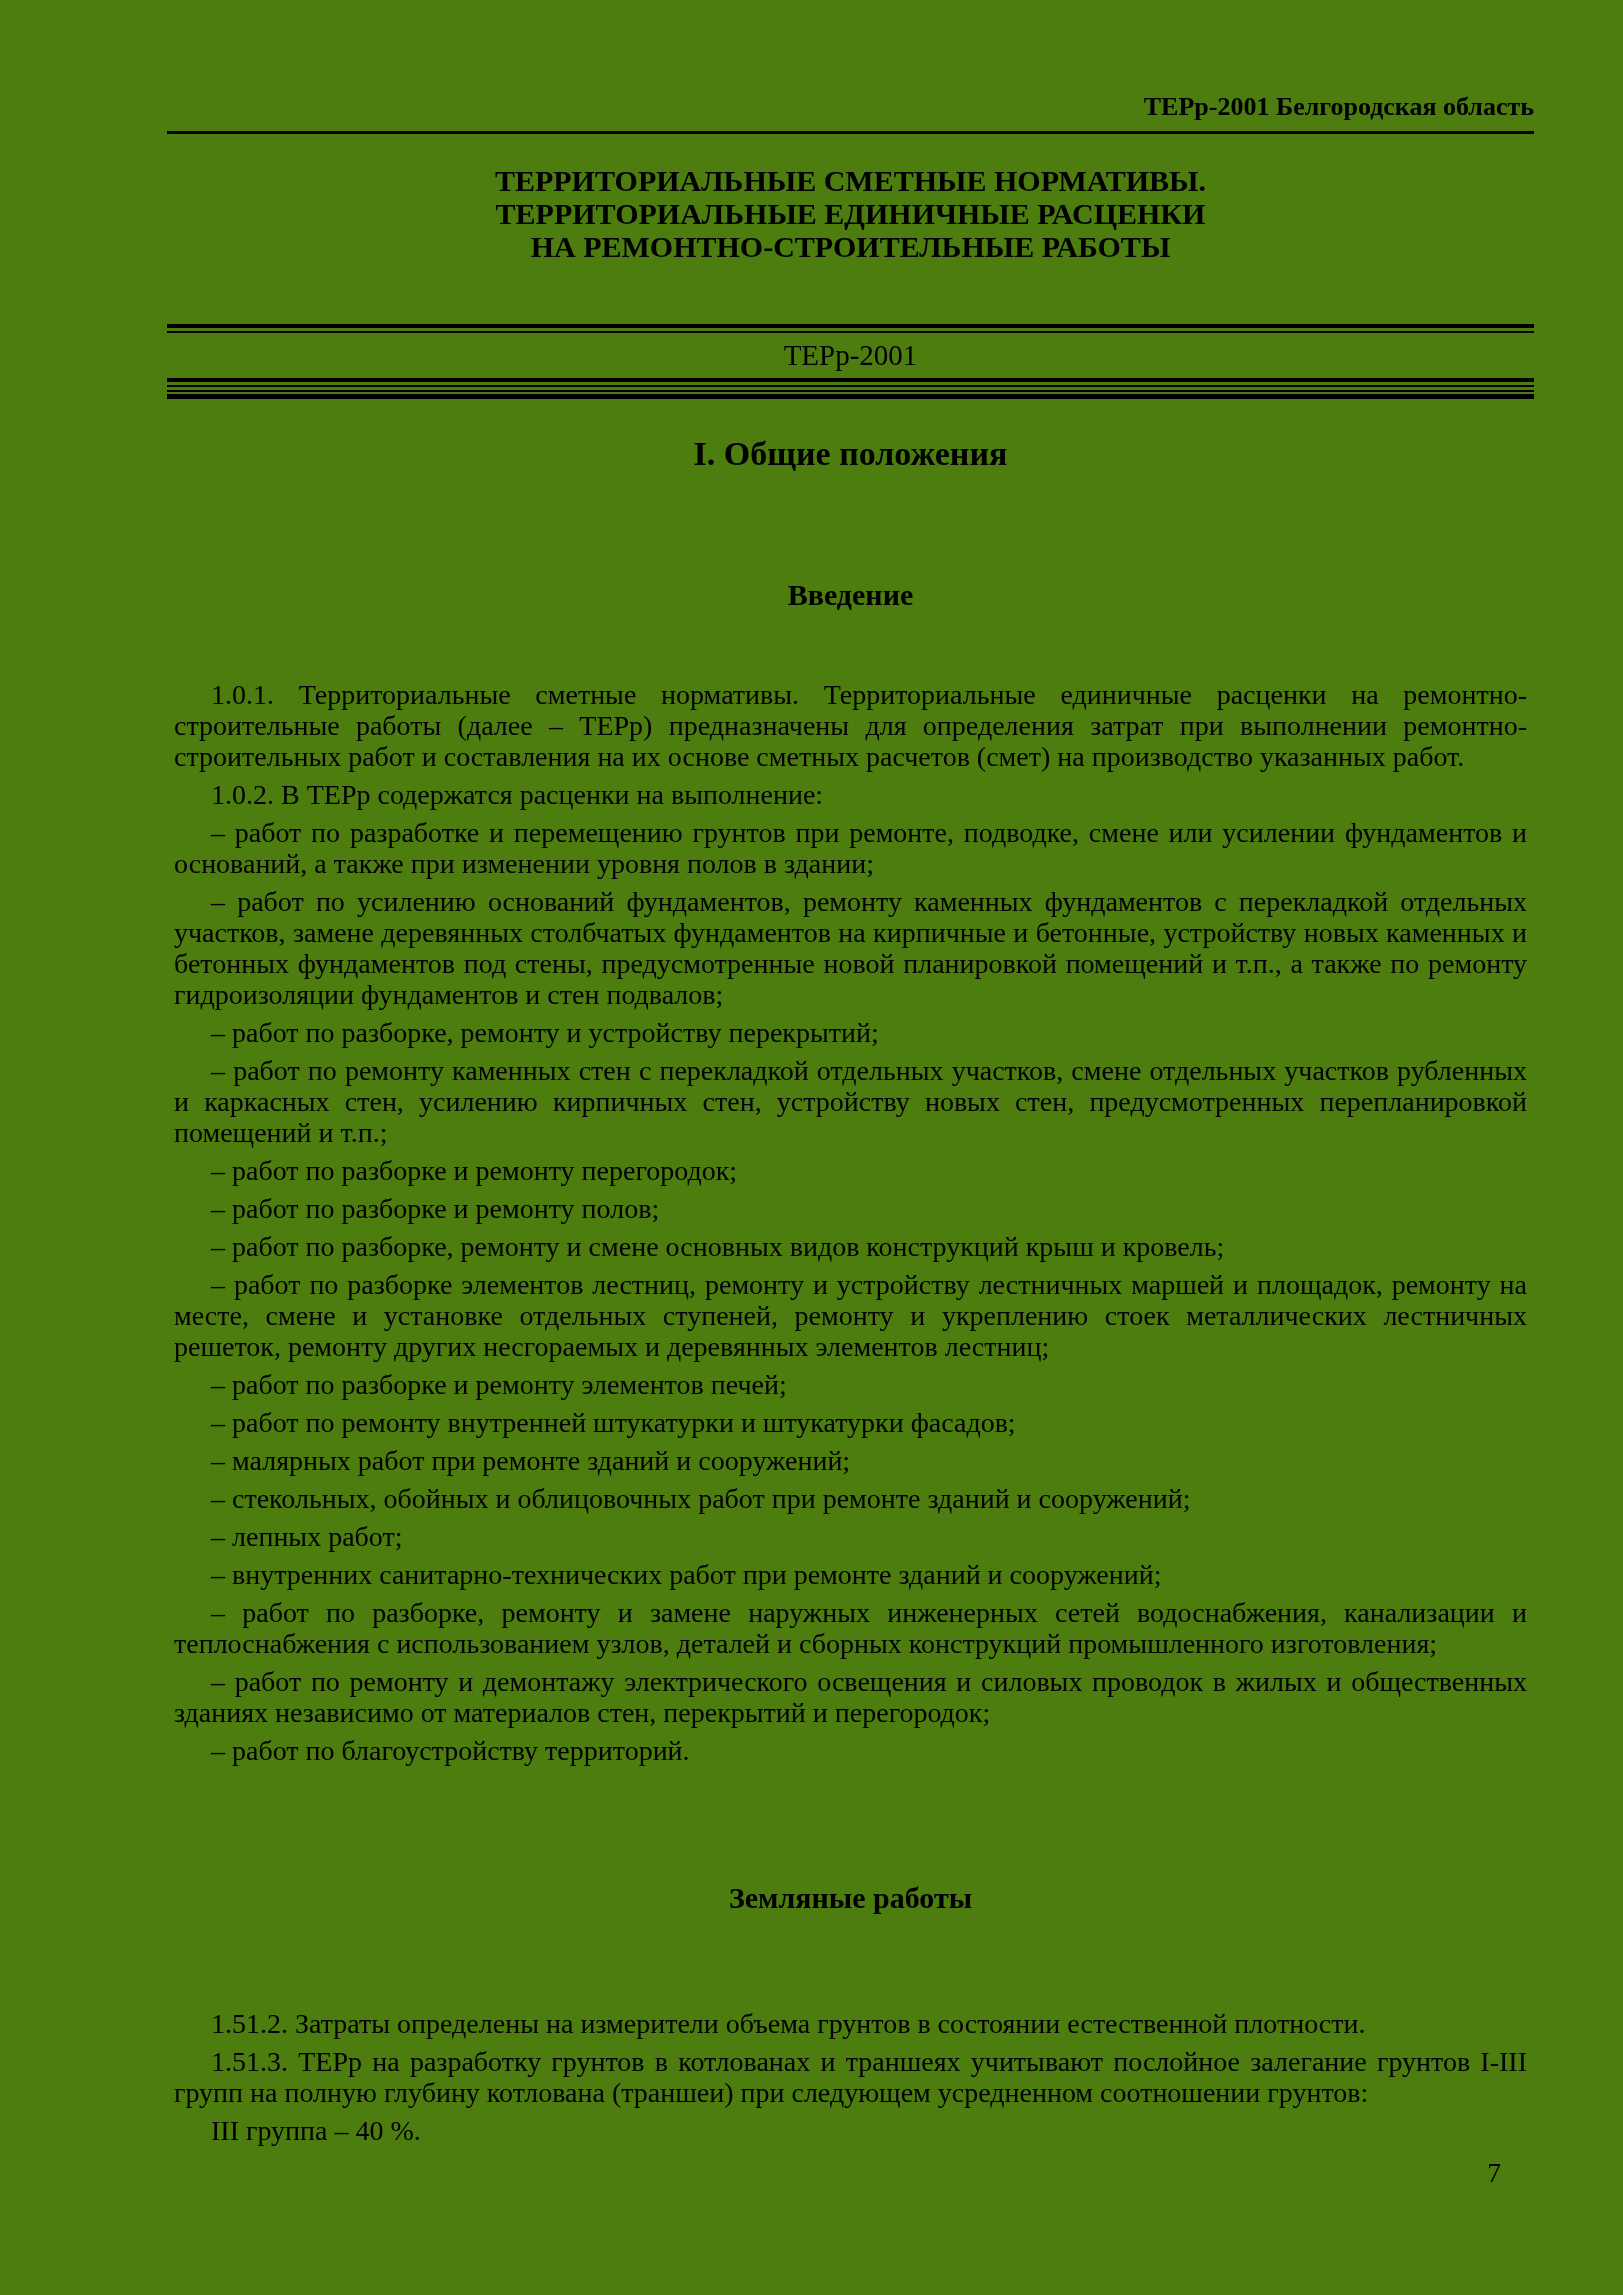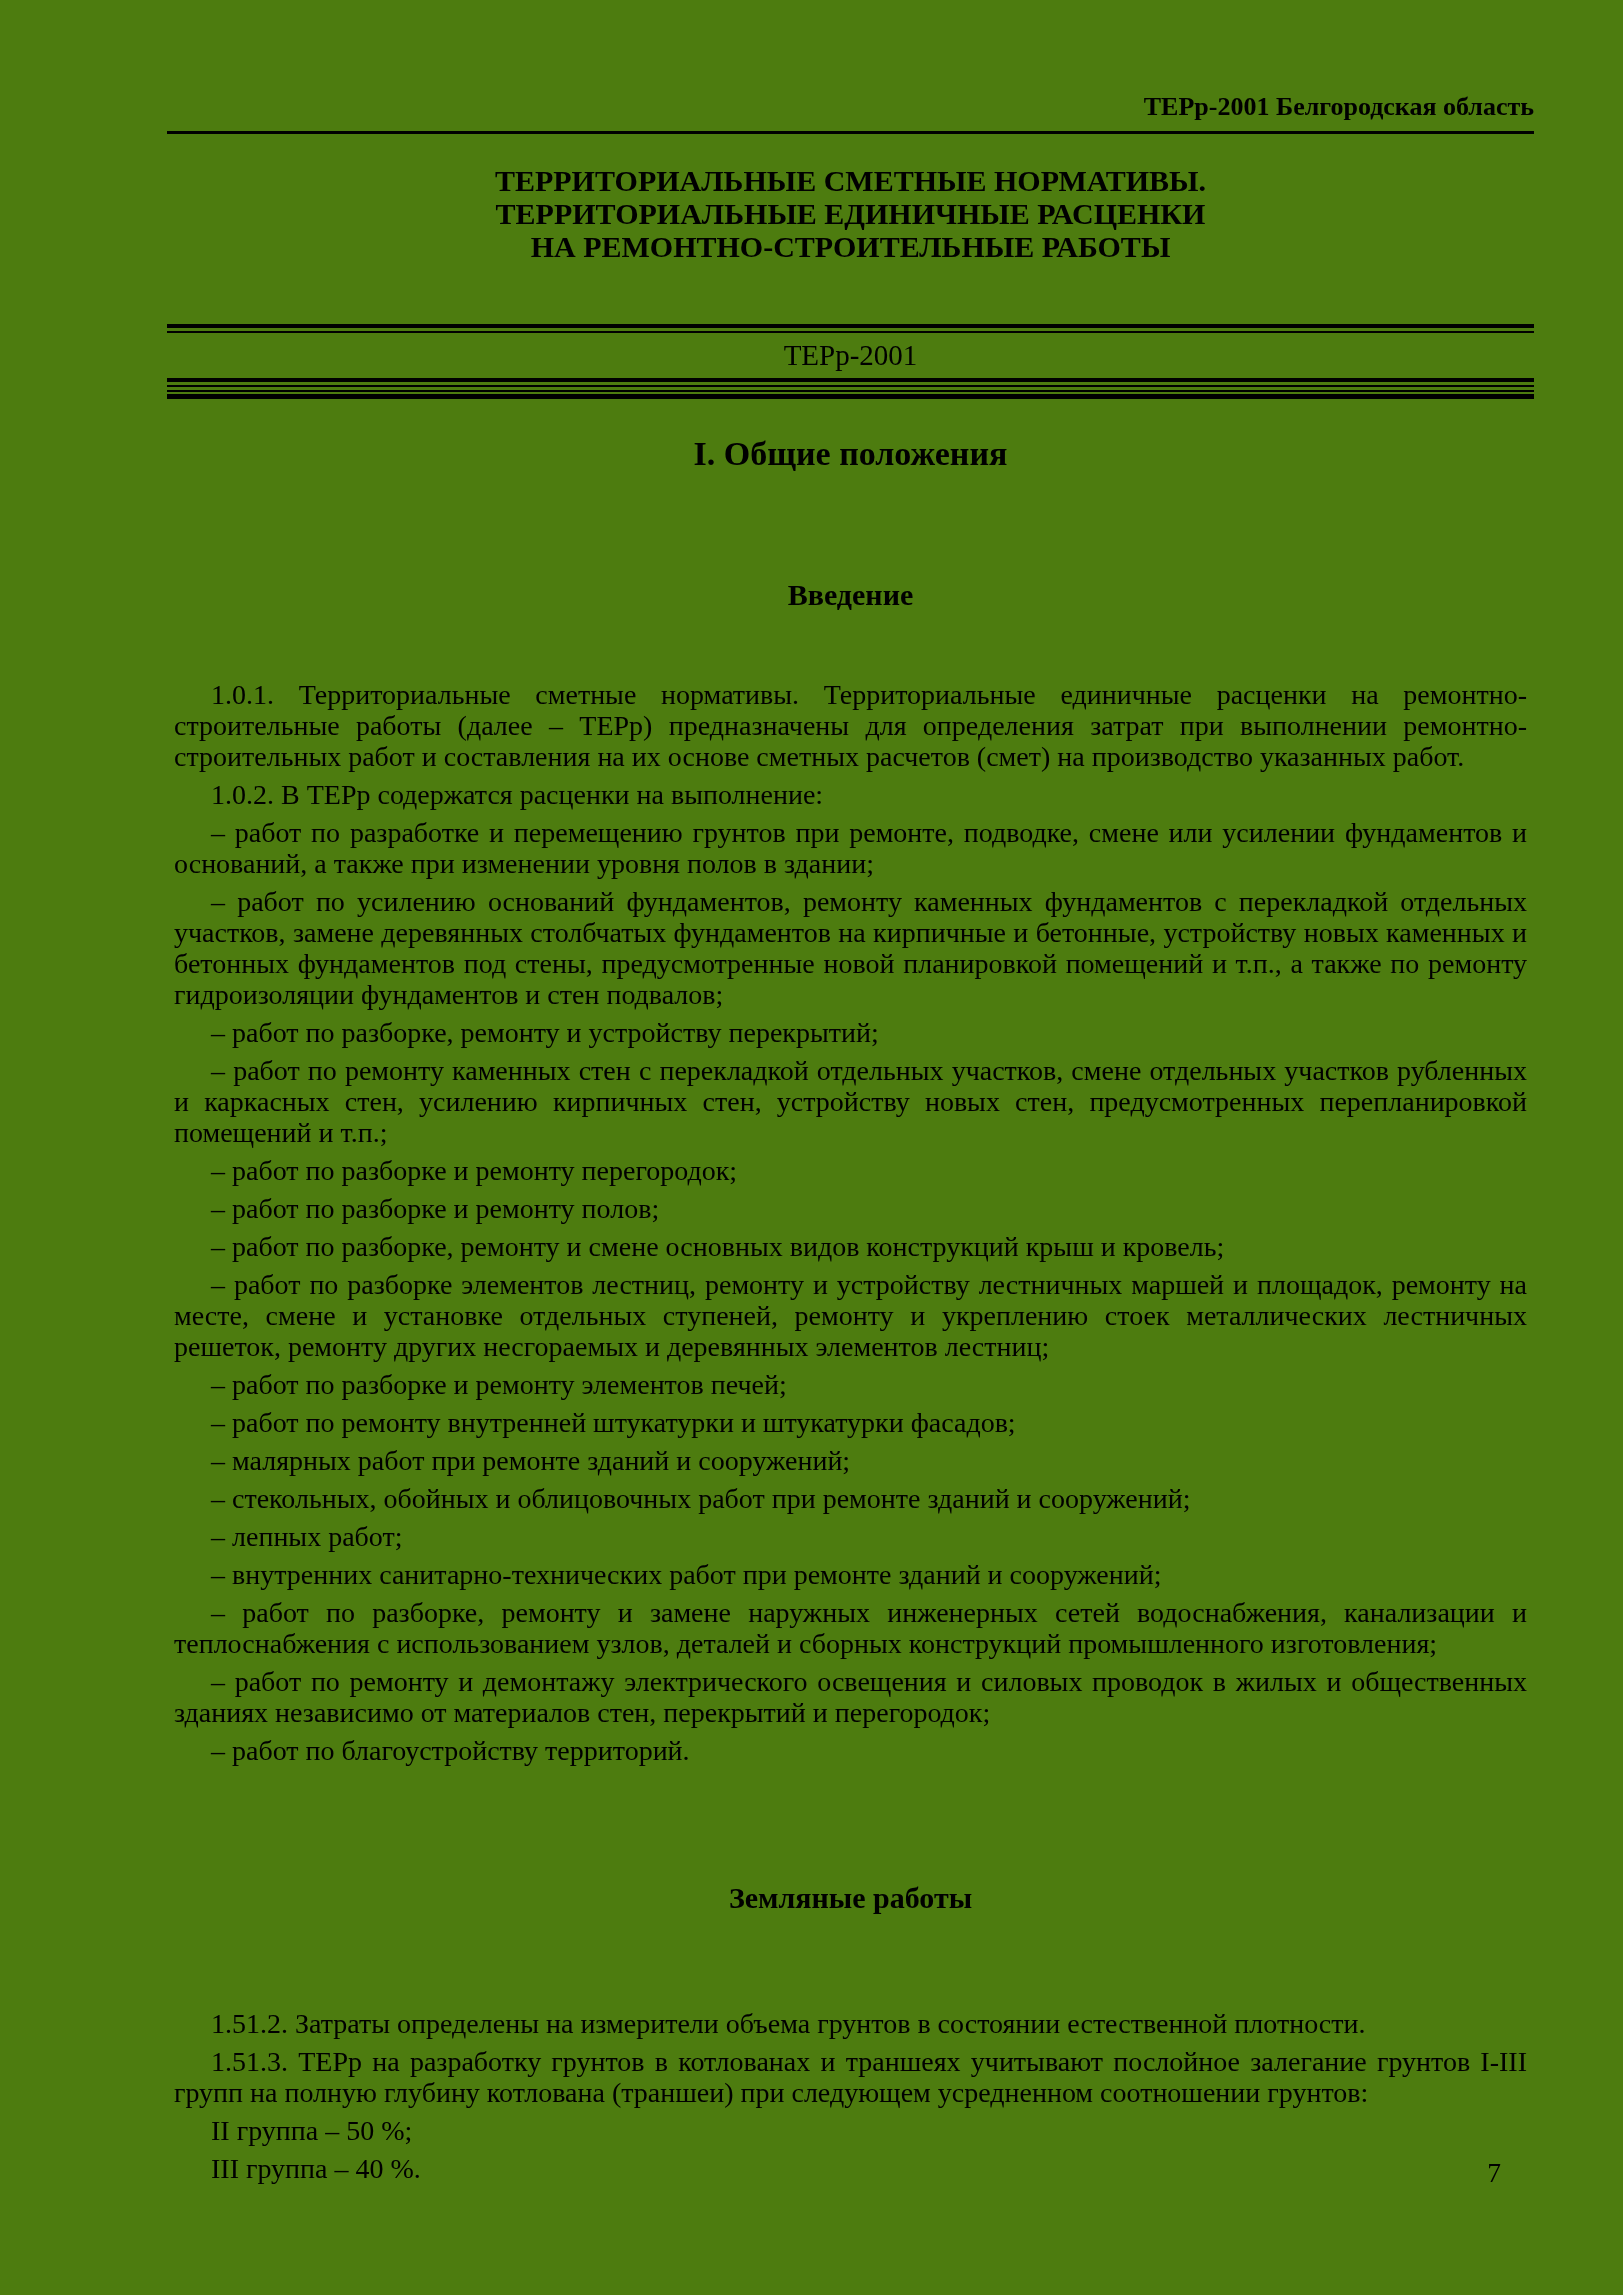--- a/index.html
+++ b/index.html
@@ -136,20 +136,19 @@
     <p>– работ по разборке, ремонту и замене наружных инженерных сетей водоснабжения, канализации и теплоснабжения с использованием узлов, деталей и сборных конструкций промышленного изготовления;</p>
     <p>– работ по ремонту и демонтажу электрического освещения и силовых проводок в жилых и общественных зданиях независимо от материалов стен, перекрытий и перегородок;</p>
     <p>– работ по благоустройству территорий.</p>
   </div>
 
   <div class="h2 earthworks-heading">Земляные работы</div>
 
   <div class="body earthworks-body">
     <p>1.51.2. Затраты определены на измерители объема грунтов в состоянии естественной плотности.</p>
     <p>1.51.3. ТЕРр на разработку грунтов в котлованах и траншеях учитывают послойное залегание грунтов I-III групп на полную глубину котлована (траншеи) при следующем усредненном соотношении грунтов:</p>
-    <p>II группа – 50 %;</p>
     <p>III группа – 40 %.</p>
   </div>
 
   <div class="page-number">7</div>
 
 </div>
 
 
 </body></html>

